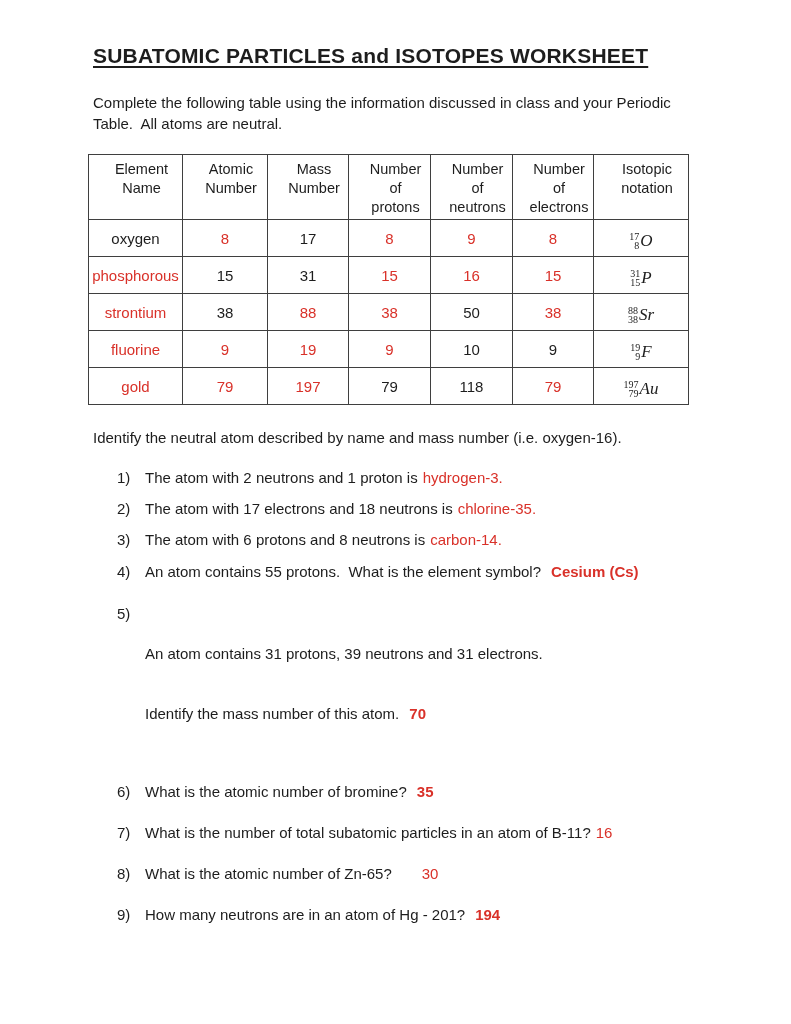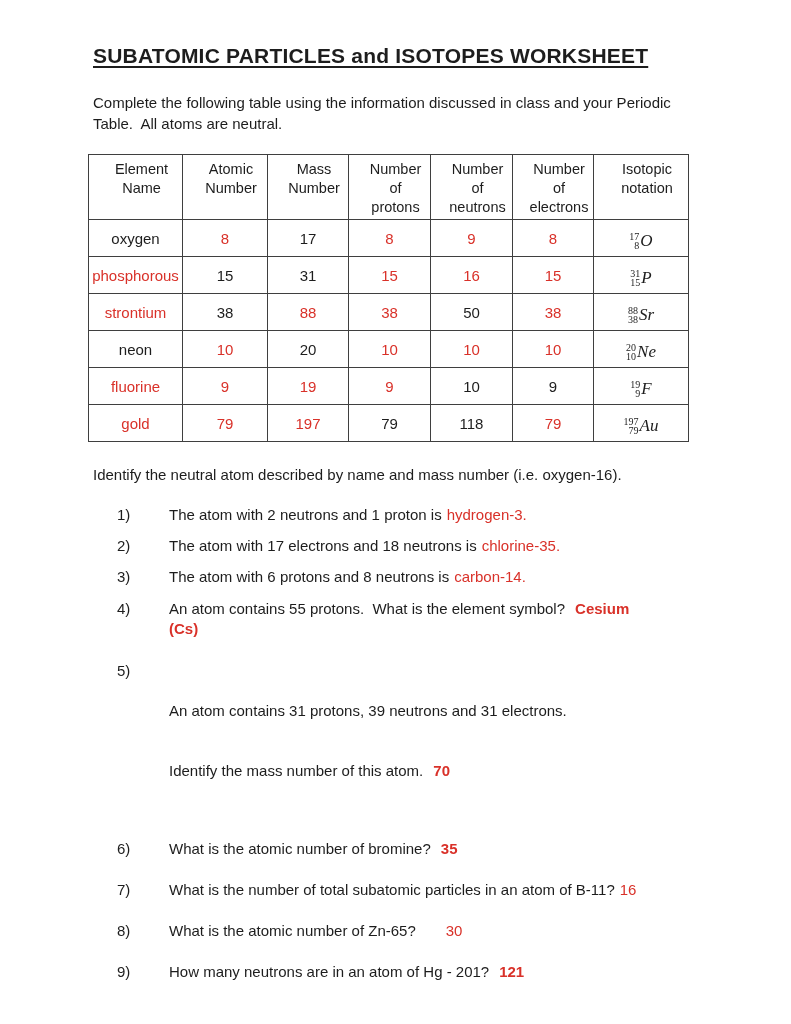--- a/index.html
+++ b/index.html
@@ -86,21 +86,21 @@
     line-height:20px;
     white-space:pre-wrap;
   }
   .q{
     display:flex;
     margin-left:117px;
     font-size:15px;
     line-height:20px;
   }
   .qnum{width:28px;flex-shrink:0;}
-  .qbody{white-space:pre-wrap;margin-left:24px;}
+  .qbody{white-space:pre-wrap;}
   .ans{color:#d93129;white-space:pre-wrap;}
   .ml-s{margin-left:5px;}
   .ml-m{margin-left:10px;font-weight:bold;}
   .ml-l{margin-left:30px;}
 
   .mt-q1{margin-top:20px;}
   .mt-q23{margin-top:11px;}
   .mt-sec2{margin-top:40px;}
   .mt-q4{margin-top:12px;}
   .mt-q5{margin-top:22px;}
@@ -193,37 +193,20 @@
           <span class="iso-wrap">
               <span class="stack">
                 <span>88</span>
                 <span>38</span>
               </span>
               <span class="sym">Sr</span>
             </span>
         </td>
       </tr>
       <tr>
-        <td class="name-cell"><span class="k">neon</span></td>
-        <td><span class="r">10</span></td>
-        <td><span class="k">20</span></td>
-        <td><span class="r">10</span></td>
-        <td><span class="r">10</span></td>
-        <td><span class="r">10</span></td>
-        <td class="notation-cell">
-          <span class="iso-wrap">
-              <span class="stack">
-                <span>20</span>
-                <span>10</span>
-              </span>
-              <span class="sym">Ne</span>
-            </span>
-        </td>
-      </tr>
-      <tr>
         <td class="name-cell"><span class="r">fluorine</span></td>
         <td><span class="r">9</span></td>
         <td><span class="r">19</span></td>
         <td><span class="r">9</span></td>
         <td><span class="k">10</span></td>
         <td><span class="k">9</span></td>
         <td class="notation-cell">
           <span class="iso-wrap">
               <span class="stack">
                 <span>19</span>
@@ -292,16 +275,16 @@
     <span class="qbody"><span>What is the number of total subatomic particles in an atom of B-11?</span><span class="ans ml-s">16</span></span>
   </div>
 
   <div class="q mt-q789">
     <span class="qnum">8)</span>
     <span class="qbody"><span>What is the atomic number of Zn-65?</span><span class="ans ml-l">30</span></span>
   </div>
 
   <div class="q mt-q789">
     <span class="qnum">9)</span>
-    <span class="qbody"><span>How many neutrons are in an atom of Hg - 201?</span><span class="ans ml-m">121</span></span>
+    <span class="qbody"><span>How many neutrons are in an atom of Hg - 201?</span><span class="ans ml-m">194</span></span>
   </div>
 
 </div>
 
 </body></html>

